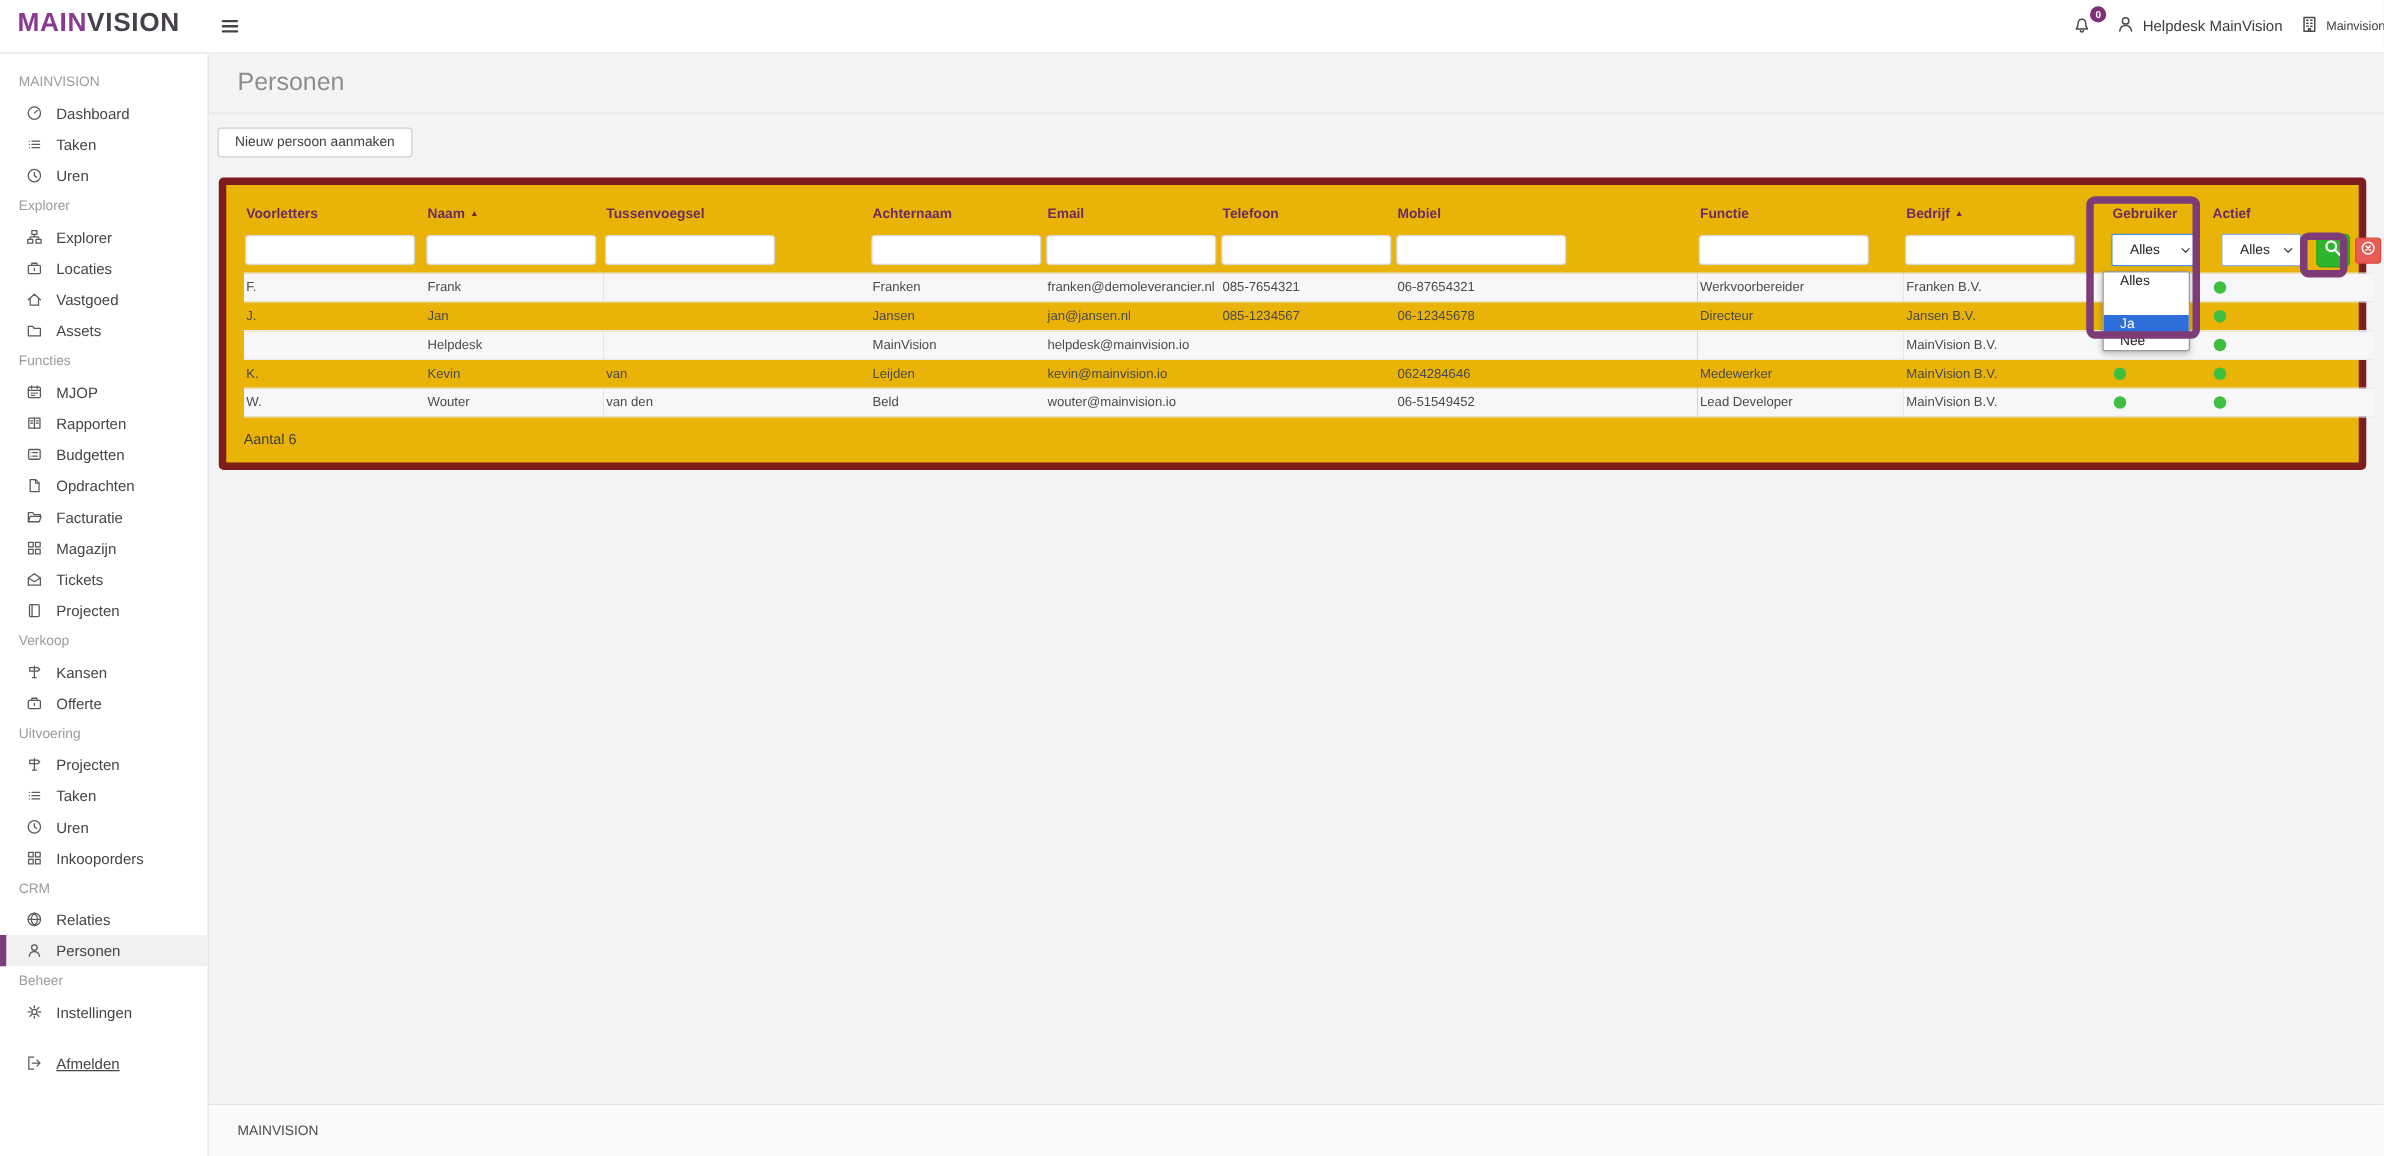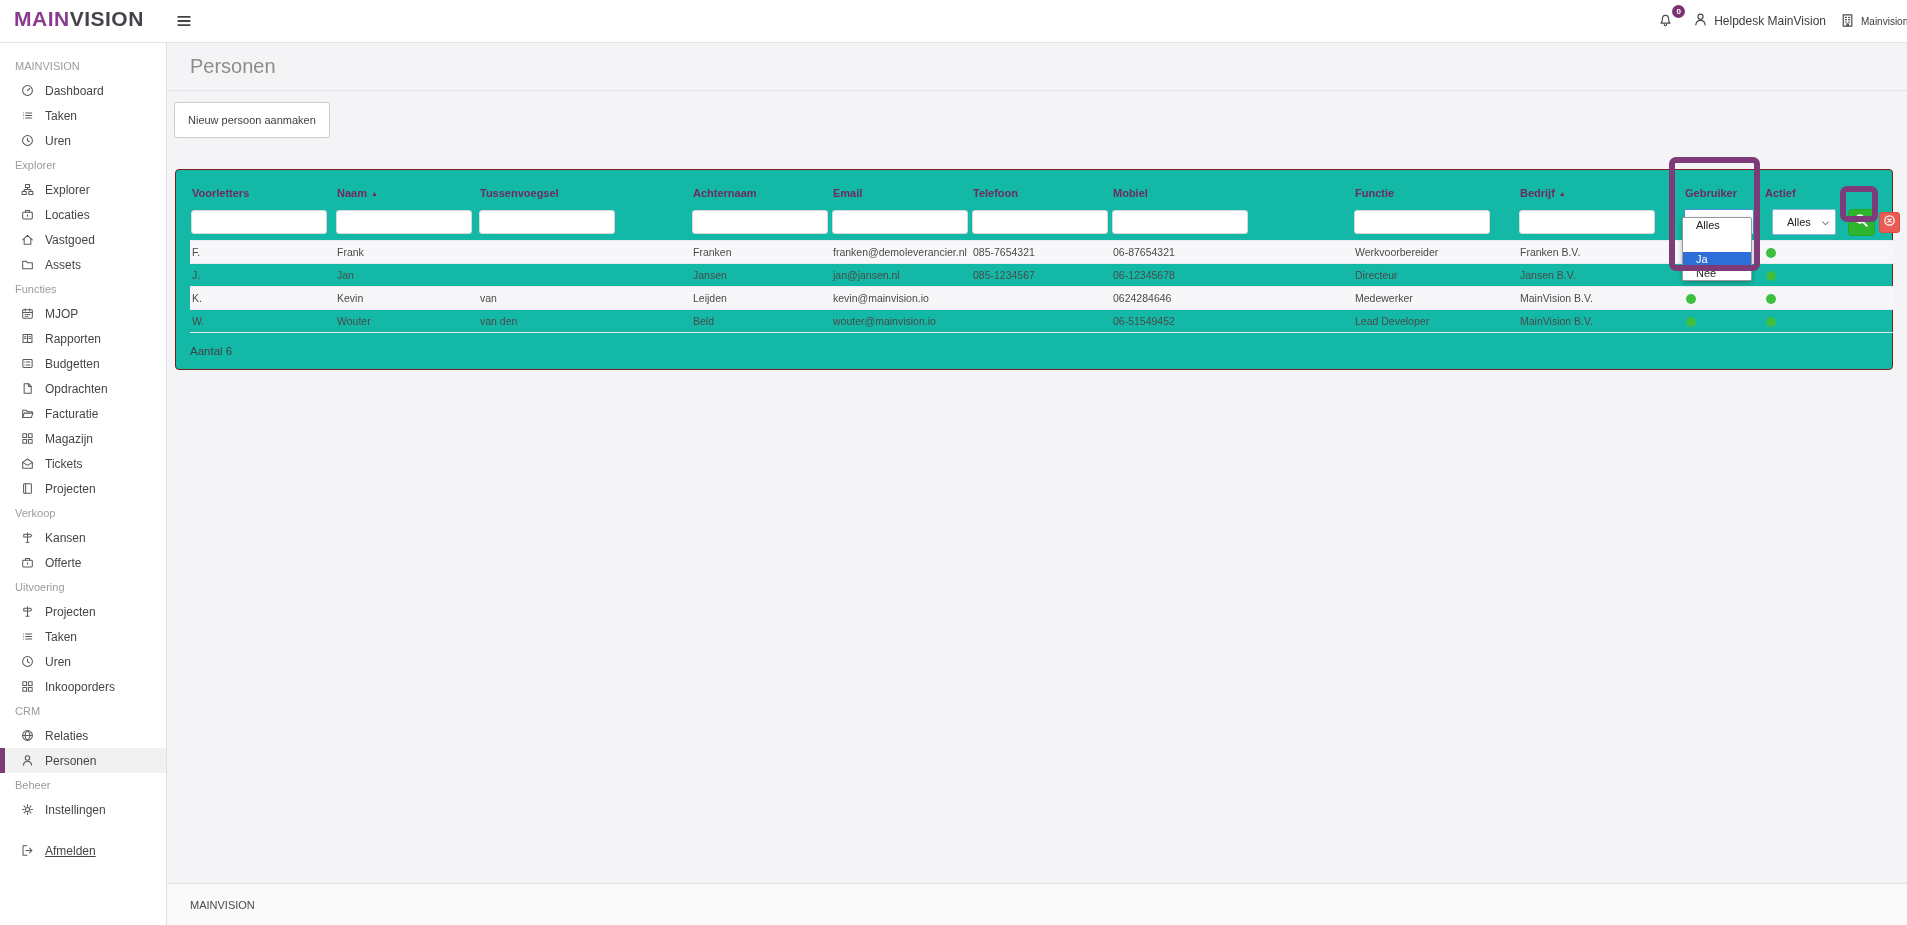--- a/index.html
+++ b/index.html
@@ -27,23 +27,23 @@
   .nav-section{height:24px;line-height:24px;padding-left:15px;font-size:11px;color:#9b9b9b;}
   .nav-item{height:25px;display:flex;align-items:center;gap:10px;padding-left:21px;font-size:12px;color:#454545;cursor:pointer;}
   .nav-item .nav-icon{width:14px;height:14px;display:inline-flex;}
   .nav-item svg{width:13px;height:13px;stroke:#5a5a5a;fill:none;stroke-width:1.1;stroke-linecap:round;stroke-linejoin:round;}
   .nav-item.active{background:#f1f1f2;border-left:5px solid #7d3c78;padding-left:16px;}
   .nav-item.logout{margin-top:16px;text-decoration:underline;}
   
   .main{position:absolute;left:167px;top:42px;right:0;bottom:0;background:#f4f4f6;}
   .title-bar{height:48px;border-bottom:1px solid #e3e3e6;display:flex;align-items:center;padding-left:23px;}
   .page-title{font-size:20px;color:#8d8d8d;}
-  .new-btn{margin:11px 0 0 7px;height:36px;padding:0 13px;background:#fff;border:1px solid #cfcfd2;border-radius:3px;
+  .new-btn{margin:11px 0 0 7px;height:24px;padding:0 13px;background:#fff;border:1px solid #cfcfd2;border-radius:3px;
     font-size:11px;color:#3f3f3f;font-family:inherit;cursor:pointer;}
-  .card{margin:31px 14px 0 8px;background:#14b8a6;border:1px solid #7f1d1d;border-radius:4px;padding:12px 0 12px 14px;box-sizing:border-box;width:1718px;}
+  .card{margin:16px 14px 0 8px;background:#eab308;border:6px solid #7f1d1d;border-radius:4px;padding:12px 0 12px 14px;box-sizing:border-box;width:1718px;}
   table{border-collapse:collapse;table-layout:fixed;width:1704px;}
   th{height:22px;text-align:left;font-size:11px;font-weight:bold;color:#6d2c5e;padding:0 0 0 2px;white-space:nowrap;overflow:hidden;}
   .sort{font-size:7px;color:#7a2540;margin-left:4px;position:relative;top:-1px;}
   .filter-row td{height:36px;vertical-align:middle;padding:0 0 0 1px;}
   .f-input{width:136px;height:24px;border:1px solid #d8d8da;border-radius:3px;box-sizing:border-box;font-family:inherit;font-size:11px;padding:0 5px;}
   .f-select{width:70px;height:26px;border:1px solid #4a90d9;border-radius:2px;background:#fff;display:flex;align-items:center;
     font-size:11px;color:#222;padding-left:14px;box-sizing:border-box;position:relative;cursor:pointer;}
   .f-select.gray{border-color:#8fb2d9;width:64px;margin-left:8px;}
   .f-select .chev{position:absolute;right:5px;top:8px;width:9px;height:9px;}
   .f-select .chev svg{width:9px;height:9px;stroke:#333;fill:none;stroke-width:1.4;stroke-linecap:round;stroke-linejoin:round;}
@@ -446,20 +446,34 @@
             <td>jan@jansen.nl</td>
             <td>085-1234567</td>
             <td>06-12345678</td>
             <td>Directeur</td>
             <td>Jansen B.V.</td>
             <td><span class="dot"></span></td>
             <td><span class="dot"></span></td>
             <td></td>
           </tr>
           <tr>
+            <td></td>
+            <td>Helpdesk</td>
+            <td></td>
+            <td>MainVision</td>
+            <td>helpdesk@mainvision.io</td>
+            <td></td>
+            <td></td>
+            <td></td>
+            <td>MainVision B.V.</td>
+            <td><span class="dot"></span></td>
+            <td><span class="dot"></span></td>
+            <td></td>
+          </tr>
+          <tr>
             <td>K.</td>
             <td>Kevin</td>
             <td>van</td>
             <td>Leijden</td>
             <td>kevin@mainvision.io</td>
             <td></td>
             <td>0624284646</td>
             <td>Medewerker</td>
             <td>MainVision B.V.</td>
             <td><span class="dot"></span></td>

